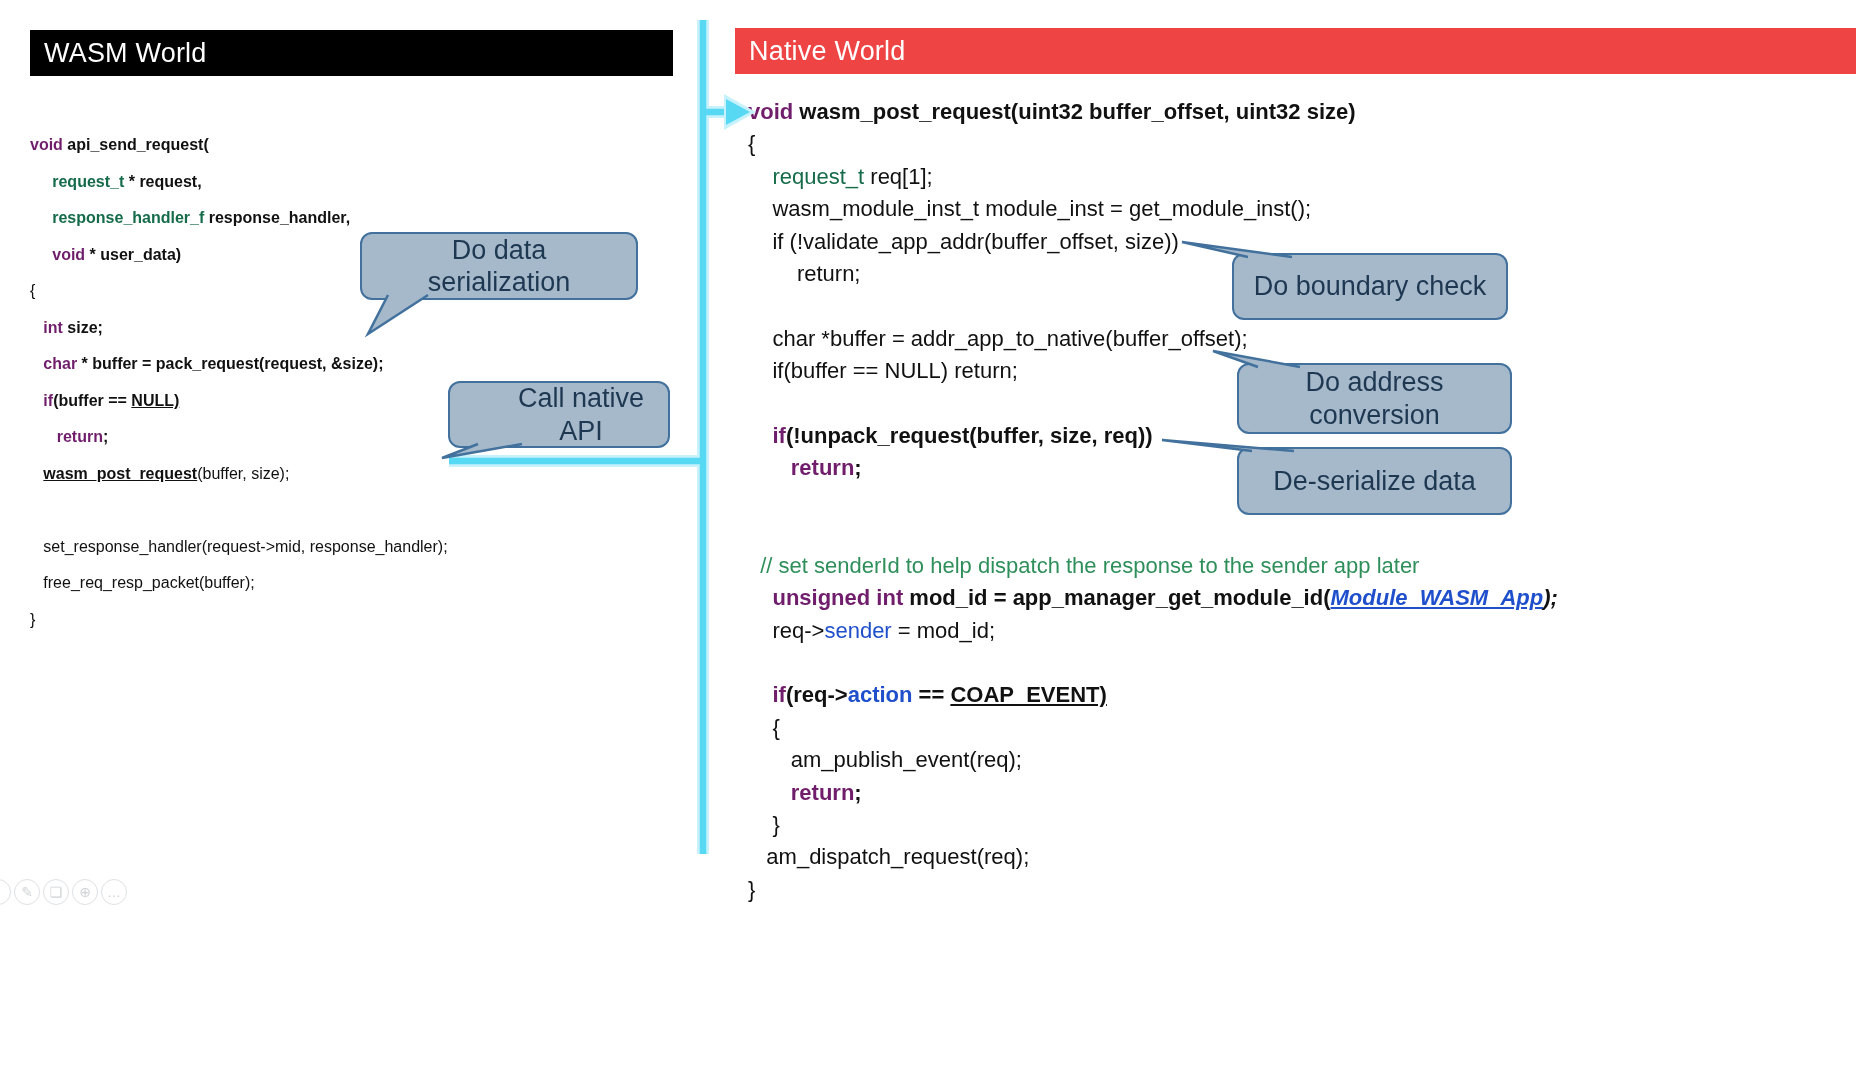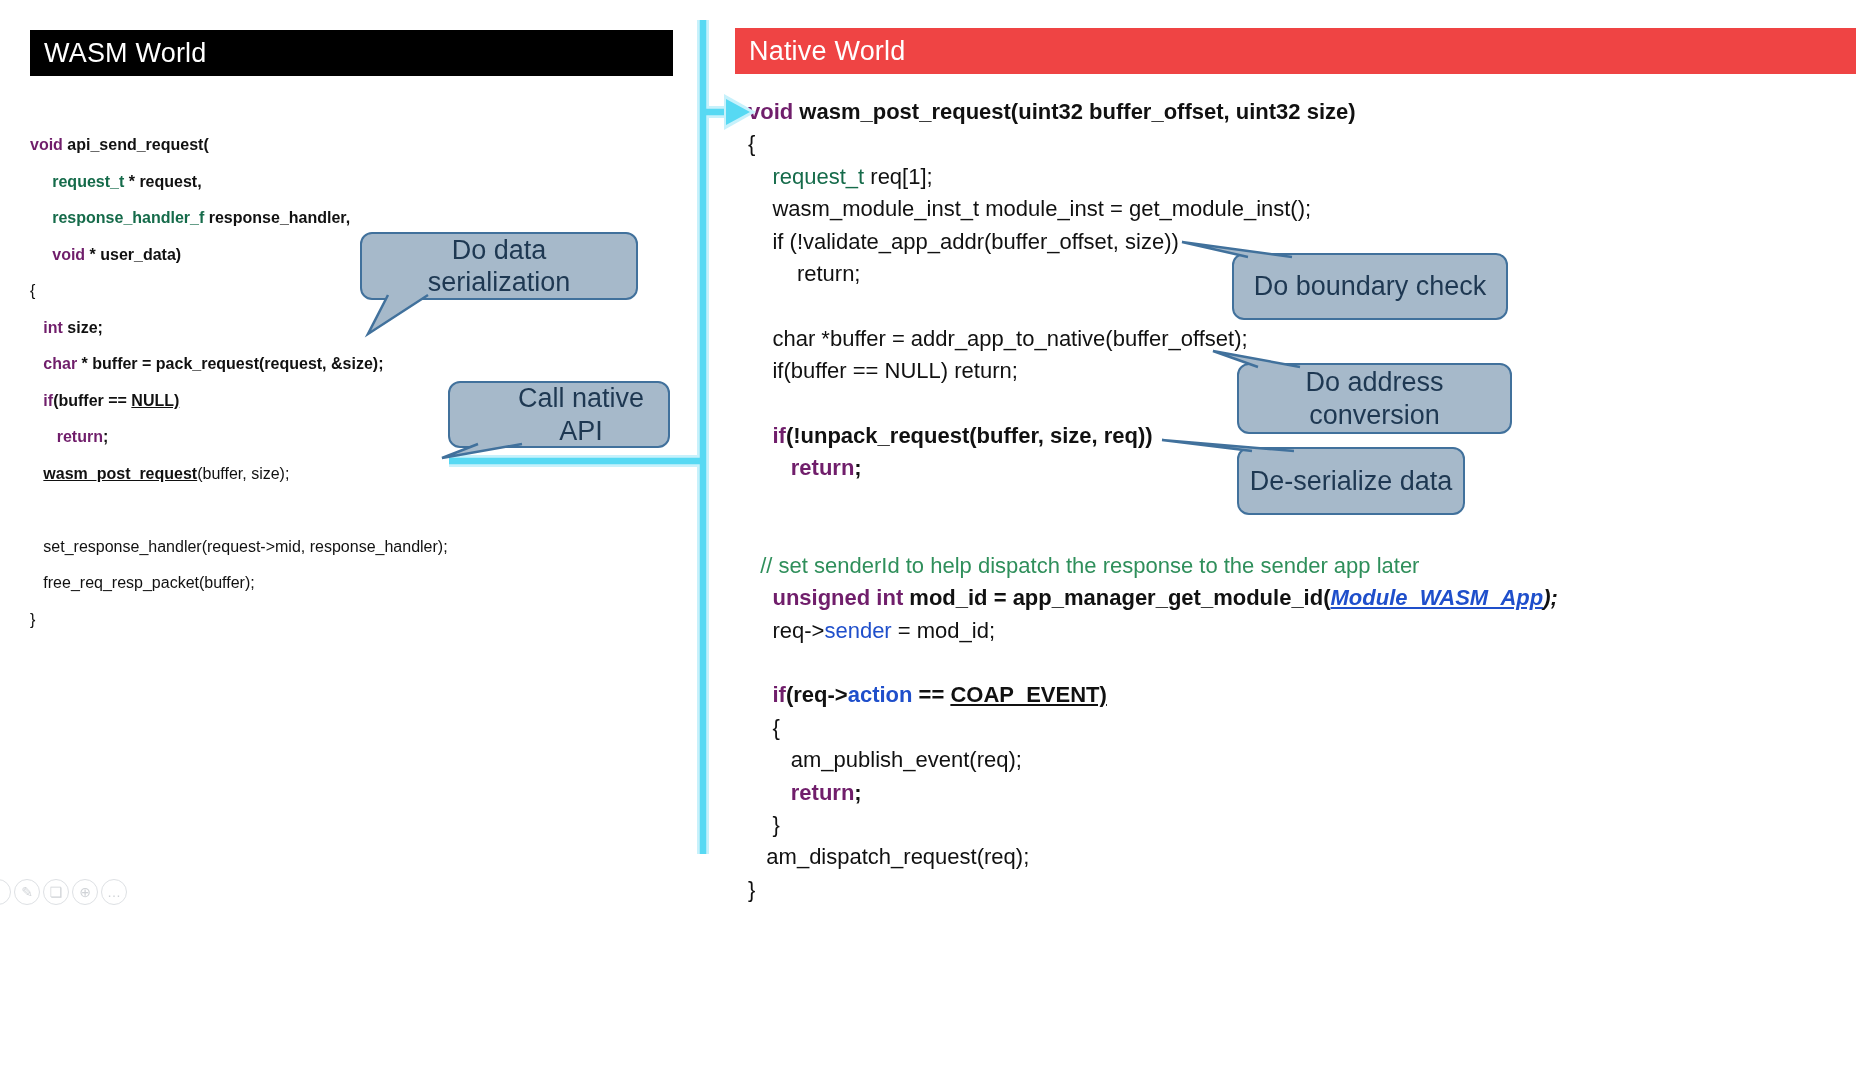--- a/index.html
+++ b/index.html
@@ -26,21 +26,21 @@
   .bl{color:#1F4FCB;}
   
   .callout{position:absolute;background:#A6B9CA;border:2.5px solid #41719C;border-radius:12px;
     display:flex;align-items:center;justify-content:center;text-align:center;
     font-size:27px;color:#1E3852;line-height:1.2;z-index:4;box-sizing:border-box;}
   .callout span{white-space:pre-line;}
   .c1{left:360px;top:232px;width:278px;height:68px;}
   .c2{left:448px;top:381px;width:222px;height:67px;padding-left:44px;}
   .c3{left:1232px;top:253px;width:276px;height:67px;}
   .c4{left:1237px;top:363px;width:275px;height:71px;}
-  .c5{left:1237px;top:447px;width:228px;height:68px;}
+  .c5{left:1237px;top:447px;width:275px;height:68px;}
   
   .overlay{position:absolute;left:0;top:0;width:1856px;height:1075px;z-index:5;pointer-events:none;}
   
   .toolbar{position:absolute;left:0;top:879px;display:flex;gap:3px;z-index:6;opacity:.55;}
   .tool{width:26px;height:26px;border:1.5px solid #C2C7CD;border-radius:50%;
     display:flex;align-items:center;justify-content:center;color:#A9AFB6;font-size:14px;
     background:#fff;box-sizing:border-box;}
   .tool.partial{margin-left:-15px;}
 </style>
 </head>

